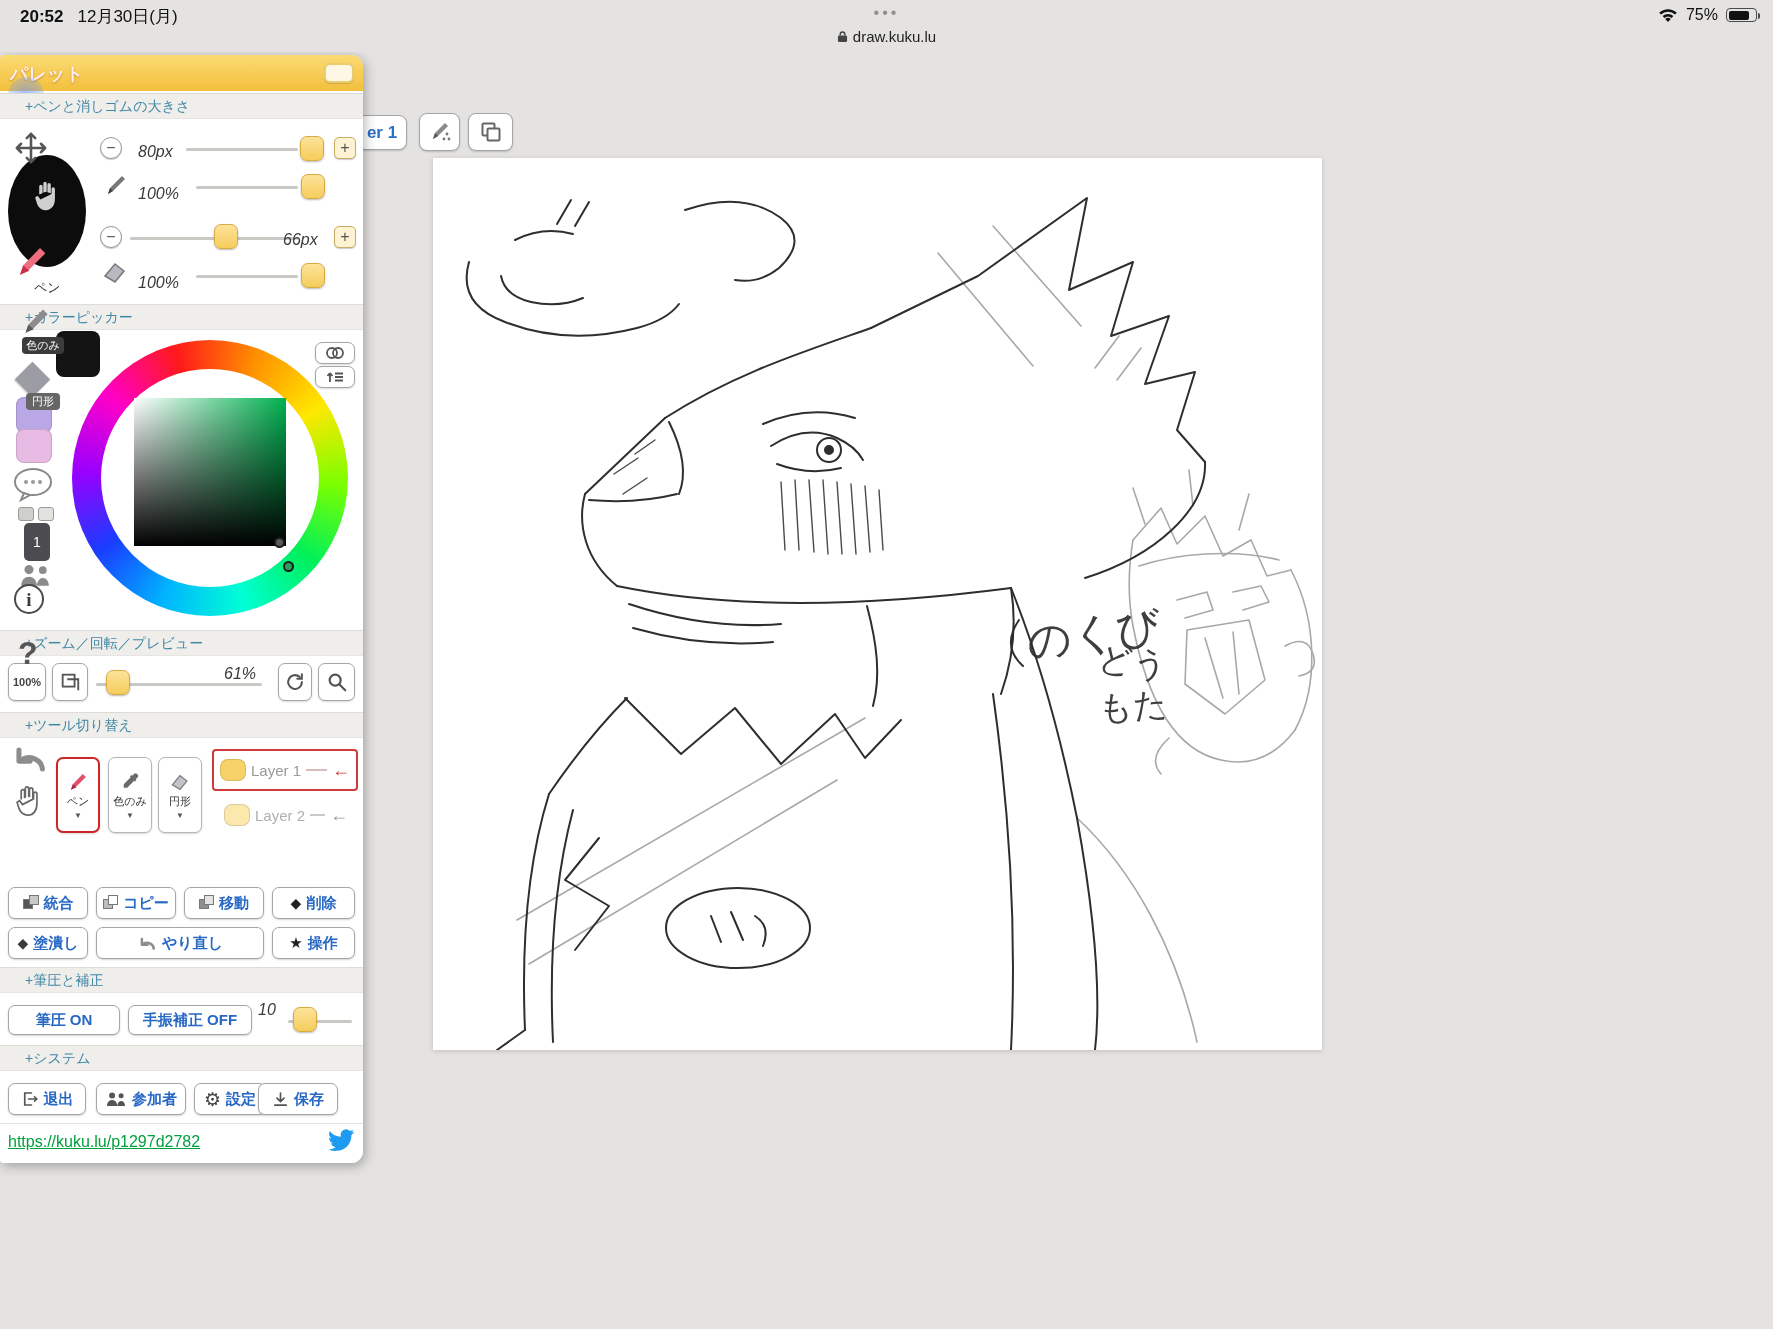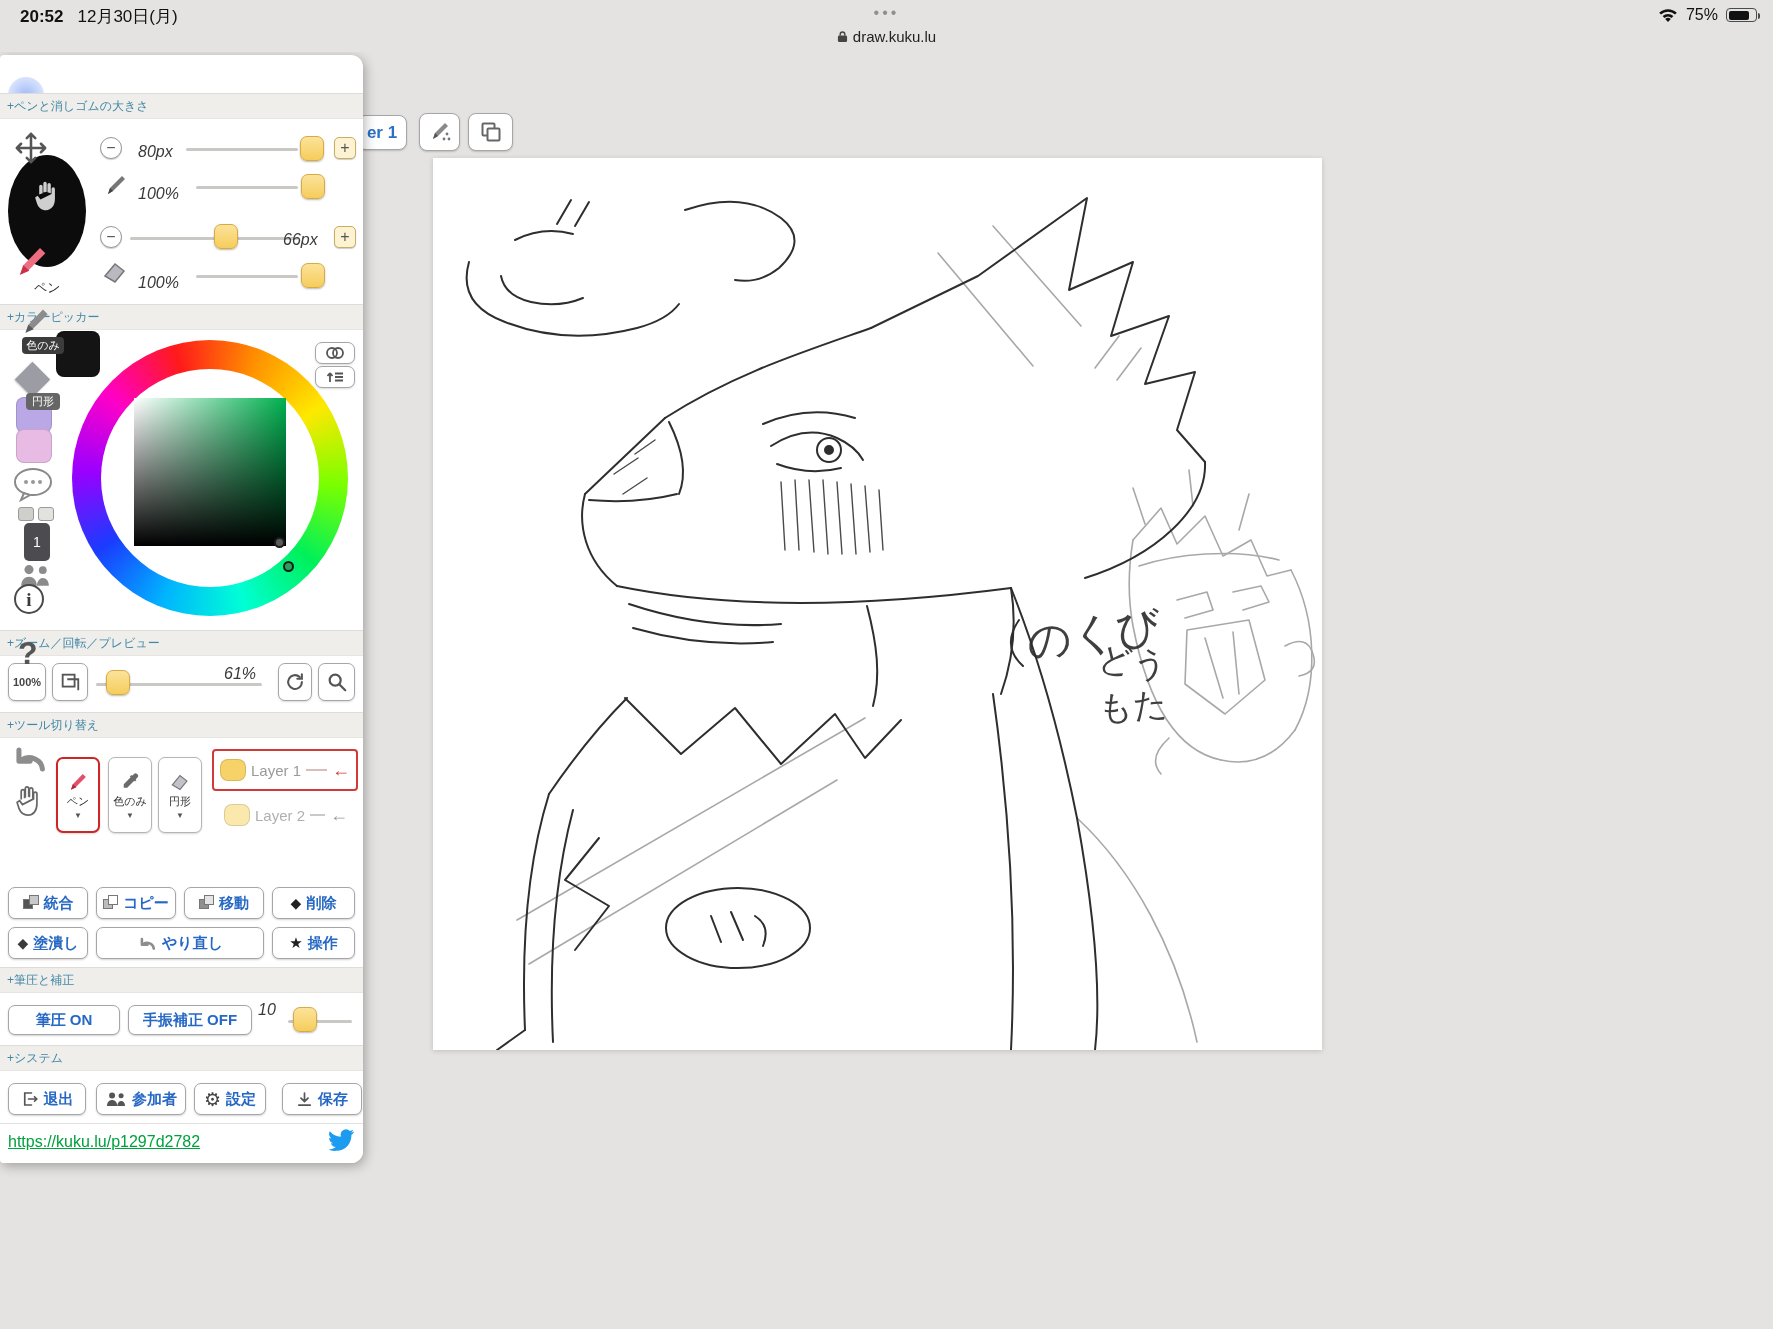--- a/index.html
+++ b/index.html
@@ -23,21 +23,21 @@
   .toolbar-btn{position:absolute;background:#fff;border:1px solid #a6a6a6;border-radius:8px;box-shadow:0 1px 2px rgba(0,0,0,.18);display:flex;align-items:center;justify-content:center;color:#2a6fc8;font-weight:bold;font-size:17px;z-index:2;margin-top:40px;}
 
   
   .canvas{position:absolute;left:433px;top:158px;width:889px;height:892px;background:#ffffff;box-shadow:0 1px 5px rgba(0,0,0,.16);z-index:1;}
 
   
   .palette{position:absolute;left:0;top:55px;width:363px;height:1108px;background:#fff;border-radius:4px 12px 12px 4px;box-shadow:2px 3px 12px rgba(0,0,0,.3);z-index:5;}
   .pal-header{position:absolute;left:0;top:0;width:100%;height:36px;background:linear-gradient(#fbdb74,#f3bf3c);border-radius:4px 12px 0 0;}
   .pal-title{position:absolute;left:10px;top:7px;font-size:18px;font-weight:bold;color:#ffeef2;text-shadow:0 1px 2px rgba(190,120,30,.8);}
   .pal-min{position:absolute;right:9px;top:8px;width:30px;height:20px;background:#fdf7e4;border:2px solid #e8cd72;border-radius:6px;box-shadow:0 1px 1px rgba(0,0,0,.15);}
-  .sec{position:absolute;left:0;width:100%;height:26px;background:#efeeeb;border-top:1px solid #dddcd9;border-bottom:1px solid #e6e5e2;color:#4187a6;font-size:12px;line-height:25px;padding-left:7px;white-space:nowrap;overflow:hidden;}
+  .sec{position:absolute;left:0;width:100%;height:26px;background:#efeeeb;border-top:1px solid #dddcd9;border-bottom:1px solid #e6e5e2;color:#4187a6;font-size:14px;line-height:25px;padding-left:25px;white-space:nowrap;overflow:hidden;}
   .handle{position:absolute;width:24px;height:25px;background:linear-gradient(#fce39a,#f6cd5c);border:1px solid #d8ab42;border-radius:7px;box-shadow:0 1px 2px rgba(0,0,0,.28);}
   .track{position:absolute;height:3px;background:#c9c8c5;border-radius:2px;}
   .minusbtn{position:absolute;width:22px;height:22px;border-radius:50%;background:#fff;border:1px solid #999;color:#555;font-size:16px;line-height:19px;text-align:center;box-shadow:0 1px 1px rgba(0,0,0,.2);}
   .plusbtn{position:absolute;width:22px;height:22px;border-radius:5px;background:#fdf3d2;border:1px solid #c8ae62;color:#555;font-size:16px;line-height:19px;text-align:center;box-shadow:0 1px 1px rgba(0,0,0,.2);}
   .val{position:absolute;color:#3a3a3a;font-size:16px;font-style:italic;}
   .btn{background:#fff;border:1px solid #a6a6a6;border-radius:7px;color:#2668c4;font-weight:bold;display:flex;align-items:center;justify-content:center;gap:5px;box-shadow:0 1px 2px rgba(0,0,0,.18);font-size:15px;}
   .pill{position:absolute;color:#fff;background:#3c3c3c;border-radius:4px;font-size:11px;line-height:17px;text-align:center;z-index:3;}
   .sw{position:absolute;border-radius:8px;box-shadow:inset 0 0 0 1px rgba(0,0,0,.12);}
   .sq{display:inline-block;width:10px;height:10px;border:1px solid #777;}
   .toolbtn{position:absolute;width:44px;height:76px;background:#fff;border:1px solid #b5b5b5;border-radius:7px;display:flex;flex-direction:column;align-items:center;justify-content:center;gap:2px;font-size:11px;color:#333;box-shadow:0 1px 2px rgba(0,0,0,.15);}
@@ -189,20 +189,24 @@
 
       <g fill="#2b2b2b" opacity="0.9" font-family="'DejaVu Sans',sans-serif">
         <text x="596" y="500" font-size="44" transform="rotate(-8 596 500)">のくび</text>
         <text x="664" y="512" font-size="34" transform="rotate(6 664 512)">どう</text>
         <text x="666" y="562" font-size="34" transform="rotate(-4 666 562)">もた</text>
       </g>
     </svg>
   </div>
 
   <div class="palette">
+    <div class="pal-header">
+      <span class="pal-title">パレット</span>
+      <span class="pal-min"></span>
+    </div>
     <div class="abs" style="left:8px;top:22px;width:36px;height:36px;border-radius:50%;background:radial-gradient(circle,rgba(110,150,245,.65),rgba(110,150,245,.1));"></div>
 
     <div class="sec" style="top:38px;">+ペンと消しゴムの大きさ</div>
 
     <div class="minusbtn" style="left:100px;top:82px;">−</div>
     <span class="val" style="left:138px;top:88px;">80px</span>
     <div class="track" style="left:186px;top:93px;width:112px;"></div>
     <div class="handle" style="left:300px;top:81px;"></div>
     <div class="plusbtn" style="left:334px;top:82px;">+</div>
 
@@ -411,21 +415,21 @@
           <path d="M2.5 19c0-5 3.2-7.6 6.5-7.6s6.5 2.6 6.5 7.6z"></path>
           <circle cx="20.5" cy="6" r="3.2"></circle>
           <path d="M15.5 19c.4-4.2 2.7-6.4 5-6.4 2.8 0 5 2.4 5 6.4z"></path>
         </svg>
       <span>参加者</span>
     </div>
     <div class="btn abs" style="left:194px;top:1028px;width:72px;height:32px;">
       <span style="color:#444;font-size:19px;">⚙</span>
       <span>設定</span>
     </div>
-    <div class="btn abs" style="left:282px;top:1028px;width:80px;height:32px;">
+    <div class="btn abs" style="left:258px;top:1028px;width:80px;height:32px;">
       <svg width="17" height="17" viewBox="0 0 24 24" fill="none" stroke="#555" stroke-width="2.4" stroke-linecap="round">
           <path d="M12 3v11M7 10l5 5 5-5"></path>
           <path d="M4 20h16"></path>
         </svg>
       <span>保存</span>
     </div>
 
     <div class="abs" style="left:0;top:1068px;width:100%;height:40px;background:#fff;border-top:1px solid #e2e1de;border-radius:0 0 12px 4px;"></div>
     <span class="footer-link">https://kuku.lu/p1297d2782</span>
     <svg class="abs" style="left:328px;top:1074px;" width="26" height="22" viewBox="0 0 24 20" fill="#1d9bf0">

